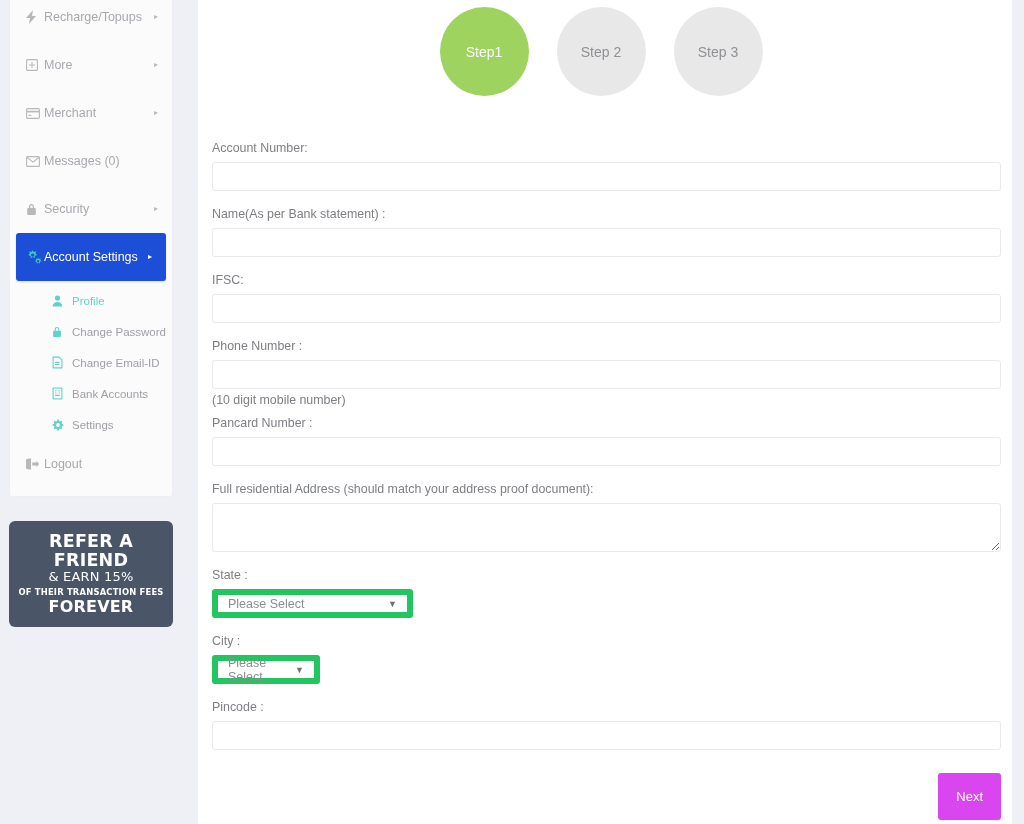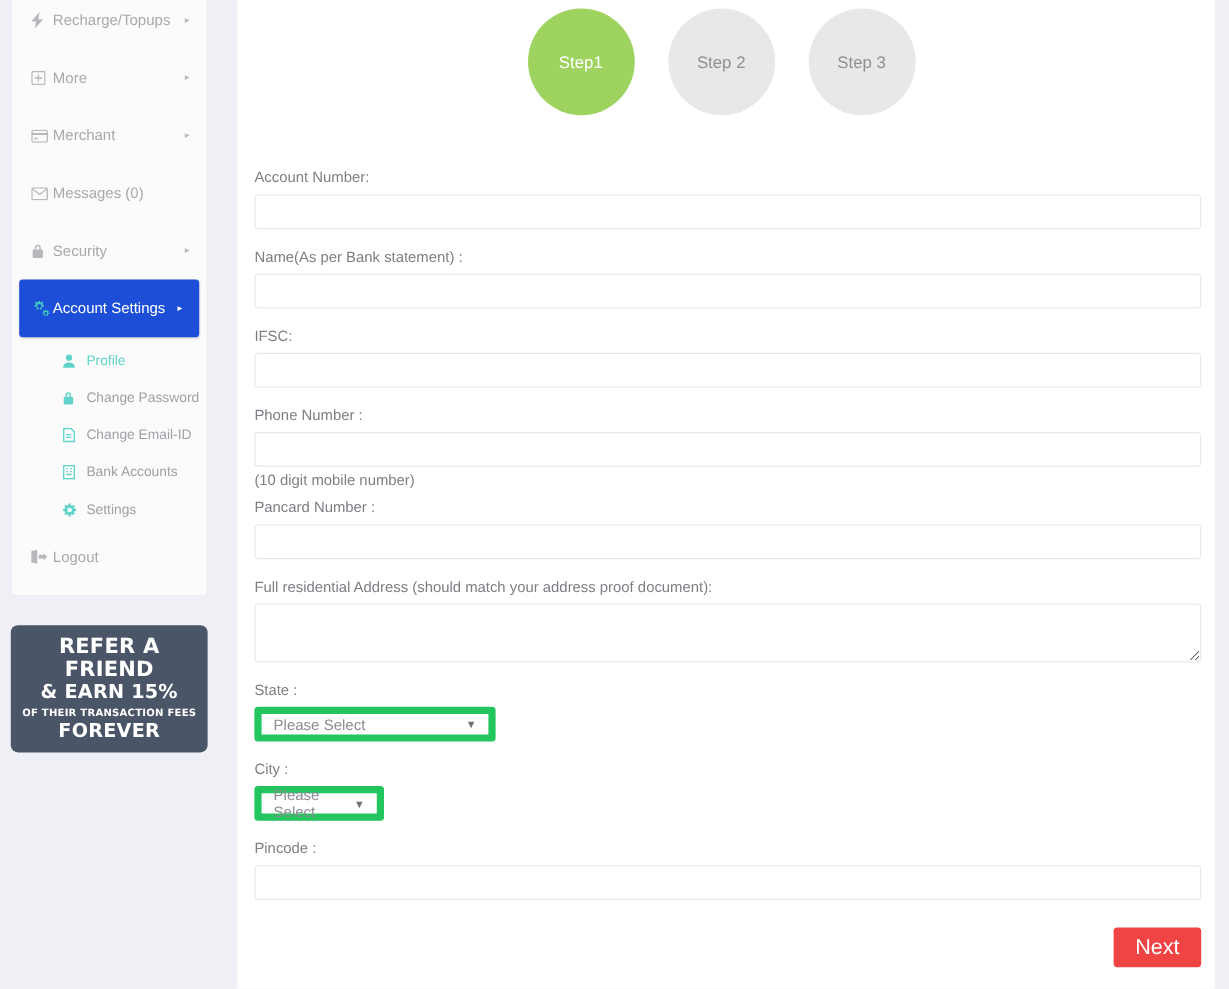--- a/index.html
+++ b/index.html
@@ -100,21 +100,21 @@
     display: flex;
     flex-direction: column;
     justify-content: center;
     align-items: center;
     font-family: "DejaVu Sans", sans-serif;
     letter-spacing: .2px;
     cursor: pointer;
     overflow: hidden;
   }
   .refer-banner .l1 { font-size: 17.5px; font-weight: bold; line-height: 1.05; }
-  .refer-banner .l2 { font-size: 16px; font-weight: bold; line-height: 1.1; margin-top: 1px; }
+  .refer-banner .l2 { font-size: 13px; font-weight: normal; line-height: 1.1; margin-top: 1px; }
   .refer-banner .l3 { font-size: 8.4px; font-weight: bold; line-height: 1.2; margin-top: 3px; }
   .refer-banner .l4 { font-size: 16px; font-weight: bold; line-height: 1.1; margin-top: 1px; }
 
   
   .content {
     position: absolute;
     left: 197px; top: -8px;
     width: 816px;
     min-height: 840px;
     background: #ffffff;
@@ -209,26 +209,26 @@
   .fselect.w-state { width: 201px; }
   .fselect.w-city  { width: 108px; }
 
   .actions {
     padding: 7px 14px 0 14px;
     display: flex;
     justify-content: flex-end;
     width: 817px;
   }
   .btn-next {
-    background: #ef4444;
+    background: #d946ef;
     color: #ffffff;
     border: none;
     border-radius: 3px;
-    font-size: 18px;
-    padding: 6px 18px;
+    font-size: 13px;
+    padding: 16px 18px;
     cursor: pointer;
     font-family: "Liberation Sans", sans-serif;
   }
 </style>
 </head>
 <body>
 
 <div class="page">
 
   <div class="sidebar">

